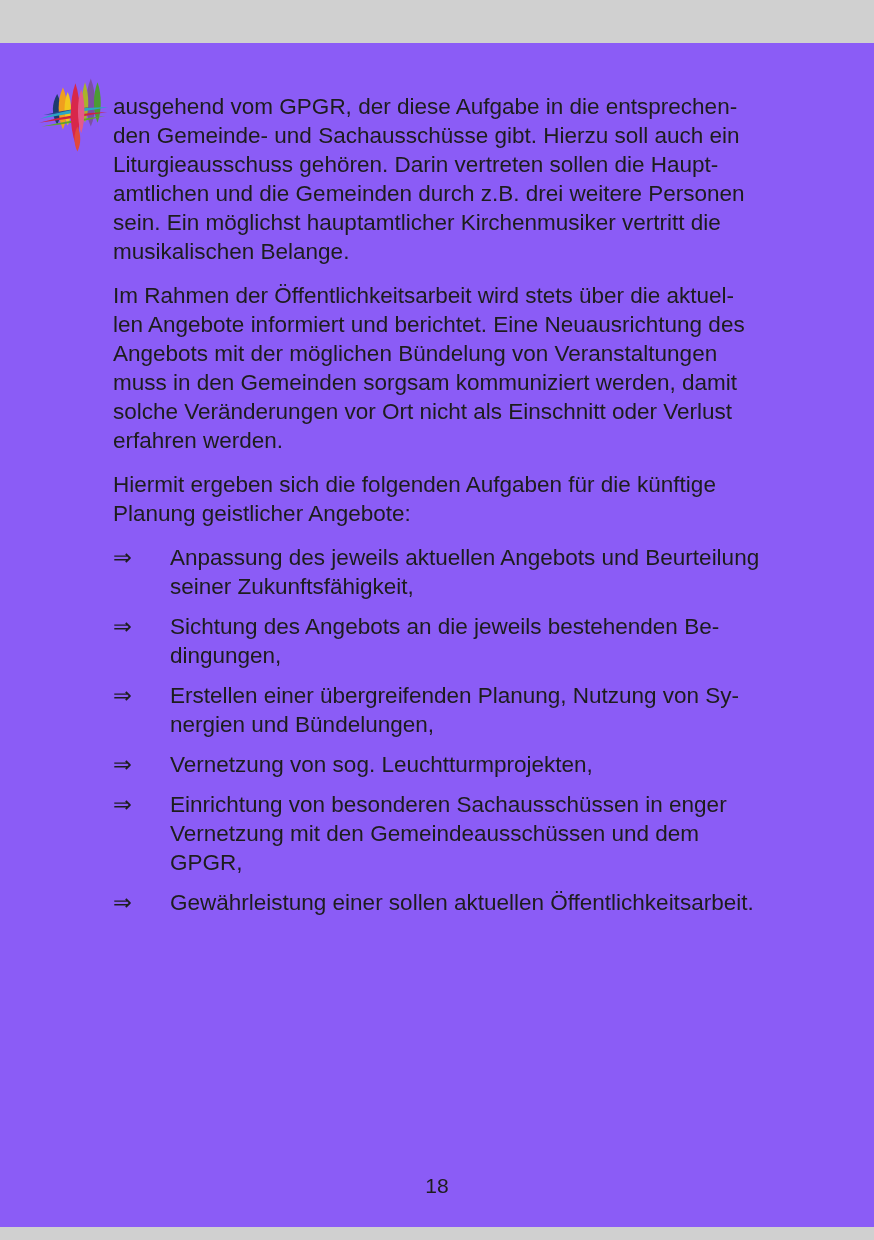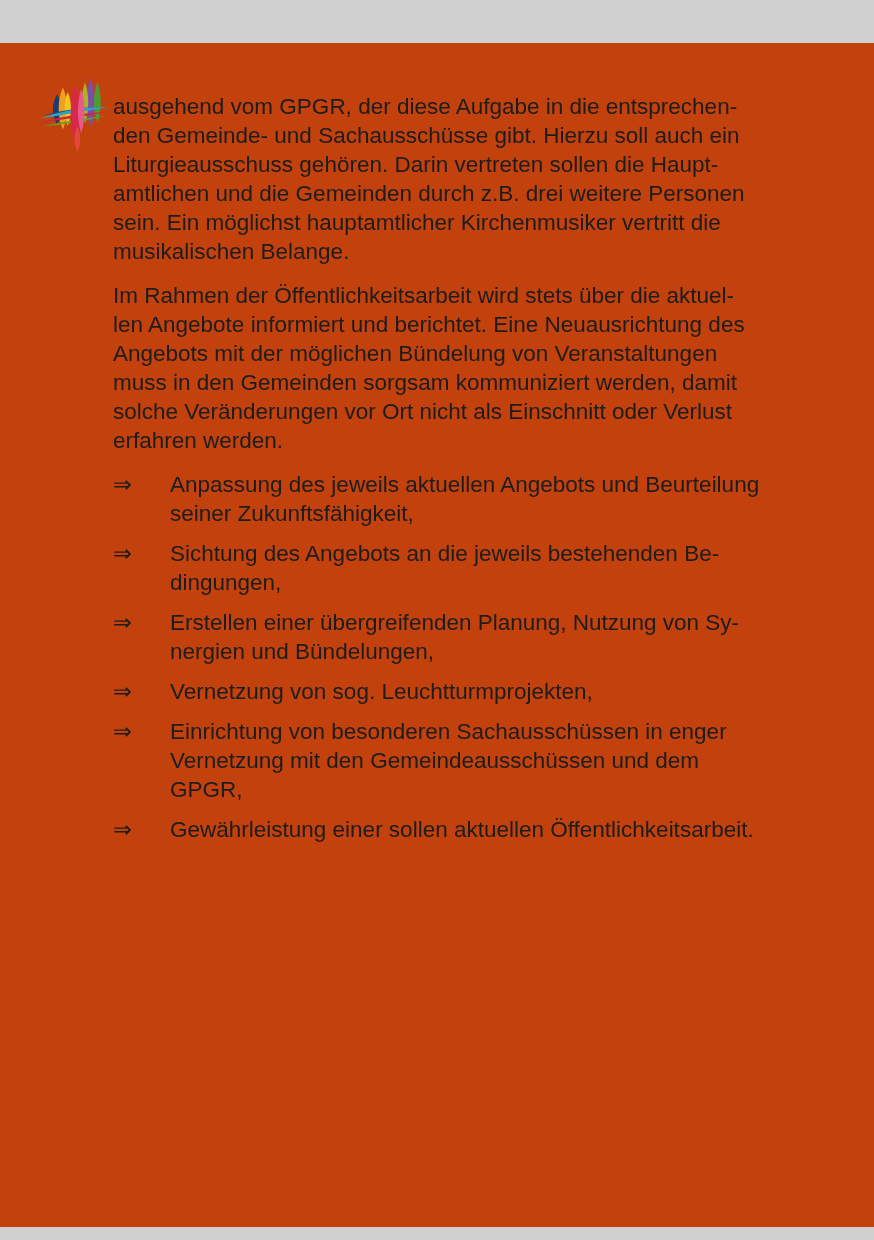--- a/index.html
+++ b/index.html
@@ -23,21 +23,21 @@
   }
   .chrome-bar.top { top: 0; height: 43px; }
   .chrome-bar.bottom { bottom: 0; height: 13px; }
 
   .page {
     position: absolute;
     left: 0;
     top: 43px;
     width: 874px;
     height: 1184px;
-    background: #c2410c;
+    background: #8b5cf6;
   }
 
   .logo {
     position: absolute;
     left: 38px;
     top: 33px; 
     width: 72px;
     height: 78px;
   }
 
@@ -113,20 +113,22 @@
 Liturgieausschuss gehören. Darin vertreten sollen die Haupt-
 amtlichen und die Gemeinden durch z.B. drei weitere Personen
 sein. Ein möglichst hauptamtlicher Kirchenmusiker vertritt die
 musikalischen Belange.</p>
     <p class="para">Im Rahmen der Öffentlichkeitsarbeit wird stets über die aktuel-
 len Angebote informiert und berichtet. Eine Neuausrichtung des
 Angebots mit der möglichen Bündelung von Veranstaltungen
 muss in den Gemeinden sorgsam kommuniziert werden, damit
 solche Veränderungen vor Ort nicht als Einschnitt oder Verlust
 erfahren werden.</p>
+    <p class="para">Hiermit ergeben sich die folgenden Aufgaben für die künftige
+Planung geistlicher Angebote:</p>
 
     <div class="arrow-list">
       <div class="arrow-item">
         <span class="marker">⇒</span>
         <span class="itext">Anpassung des jeweils aktuellen Angebots und Beurteilung
 seiner Zukunftsfähigkeit,</span>
       </div>
       <div class="arrow-item">
         <span class="marker">⇒</span>
         <span class="itext">Sichtung des Angebots an die jeweils bestehenden Be-
@@ -147,16 +149,17 @@
 Vernetzung mit den Gemeindeausschüssen und dem
 GPGR,</span>
       </div>
       <div class="arrow-item">
         <span class="marker">⇒</span>
         <span class="itext">Gewährleistung einer sollen aktuellen Öffentlichkeitsarbeit.</span>
       </div>
     </div>
   </div>
 
+  <div class="pagenum">18</div>
 
 </div>
 
 <div class="chrome-bar bottom"></div>
 
 </body></html>

